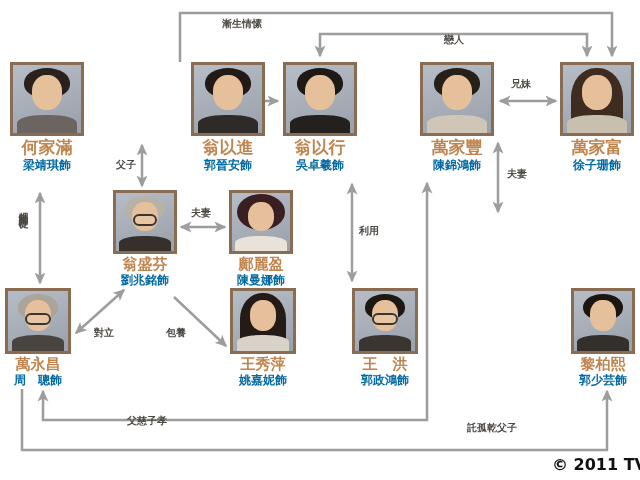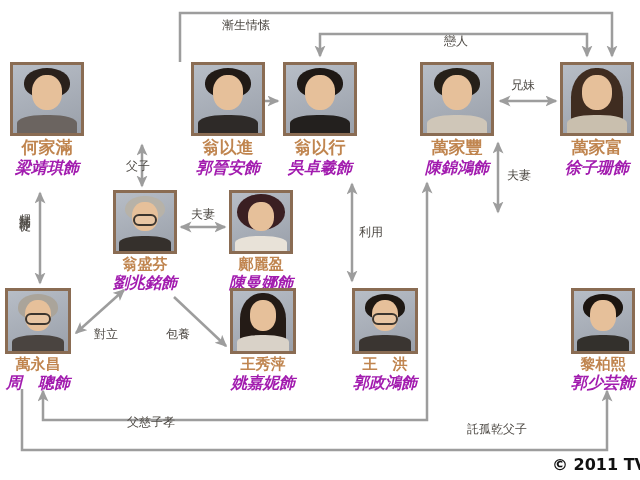--- a/index.html
+++ b/index.html
@@ -17,23 +17,23 @@
     overflow:hidden;margin-bottom:2px;
   }
   .hair{position:absolute;top:5%;left:16%;right:16%;height:44%;border-radius:50% 50% 45% 45%;}
   .hair.h-long{top:4%;left:12%;right:12%;height:90%;border-radius:48% 48% 18% 18%;}
   .hair.h-big{top:2%;left:8%;right:8%;height:62%;border-radius:50%;}
   .face{position:absolute;top:15%;left:28%;right:28%;height:51%;border-radius:46%;background:#e6c09a;}
   .glasses{position:absolute;top:37%;left:29%;right:29%;height:13%;border:2px solid #3b352f;border-radius:6px;background:rgba(255,255,255,0.10);}
   .body{position:absolute;bottom:0;left:6%;right:6%;height:26%;border-radius:45% 45% 0 0;}
   .pname{white-space:nowrap;font-weight:bold;font-size:15px;line-height:1.15;color:#c0854f;}
   .row1 .pname{font-size:17px;}
-  .pactor{white-space:nowrap;font-size:16px;line-height:1.2;color:#a21caf;font-weight:bold;font-style:italic;}
+  .pactor{white-space:nowrap;font-size:12px;line-height:1.2;color:#0369a1;font-weight:bold;}
   
-  .rlabel{position:absolute;z-index:3;font-size:12px;font-weight:normal;color:#4c4843;white-space:nowrap;}
+  .rlabel{position:absolute;z-index:3;font-size:10px;font-weight:bold;color:#4c4843;white-space:nowrap;}
   .vlabel{writing-mode:vertical-rl;text-orientation:upright;letter-spacing:2px;}
   
   #copyright{position:absolute;left:552px;top:455px;z-index:3;font-size:16px;font-weight:bold;color:#111;white-space:nowrap;}
 </style>
 </head>
 <body>
 
 <div id="stage">
 
   <svg id="connectors" width="640" height="480" viewBox="0 0 640 480">
@@ -169,21 +169,21 @@
       <div class="face"></div>
       <div class="body" style="background:#33302c;"></div>
     </div>
     <div class="pname">黎柏熙</div>
     <div class="pactor">郭少芸飾</div>
   </div>
 
   <div class="rlabel" style="left:222px;top:17px;">漸生情愫</div>
   <div class="rlabel" style="left:444px;top:33px;">戀人</div>
   <div class="rlabel" style="left:511px;top:77px;">兄妹</div>
-  <div class="rlabel" style="left:126px;top:158px;">父子</div>
+  <div class="rlabel" style="left:116px;top:158px;">父子</div>
   <div class="rlabel" style="left:191px;top:206px;">夫妻</div>
   <div class="rlabel" style="left:507px;top:167px;">夫妻</div>
   <div class="rlabel" style="left:359px;top:224px;">利用</div>
   <div class="rlabel vlabel" style="left:16px;top:204px;">甥舅師徒</div>
   <div class="rlabel" style="left:94px;top:326px;">對立</div>
   <div class="rlabel" style="left:166px;top:326px;">包養</div>
   <div class="rlabel" style="left:127px;top:398px;margin-top:16px;">父慈子孝</div>
   <div class="rlabel" style="left:467px;top:421px;">託孤乾父子</div>
 
   <div id="copyright">© 2011 TVB</div>

